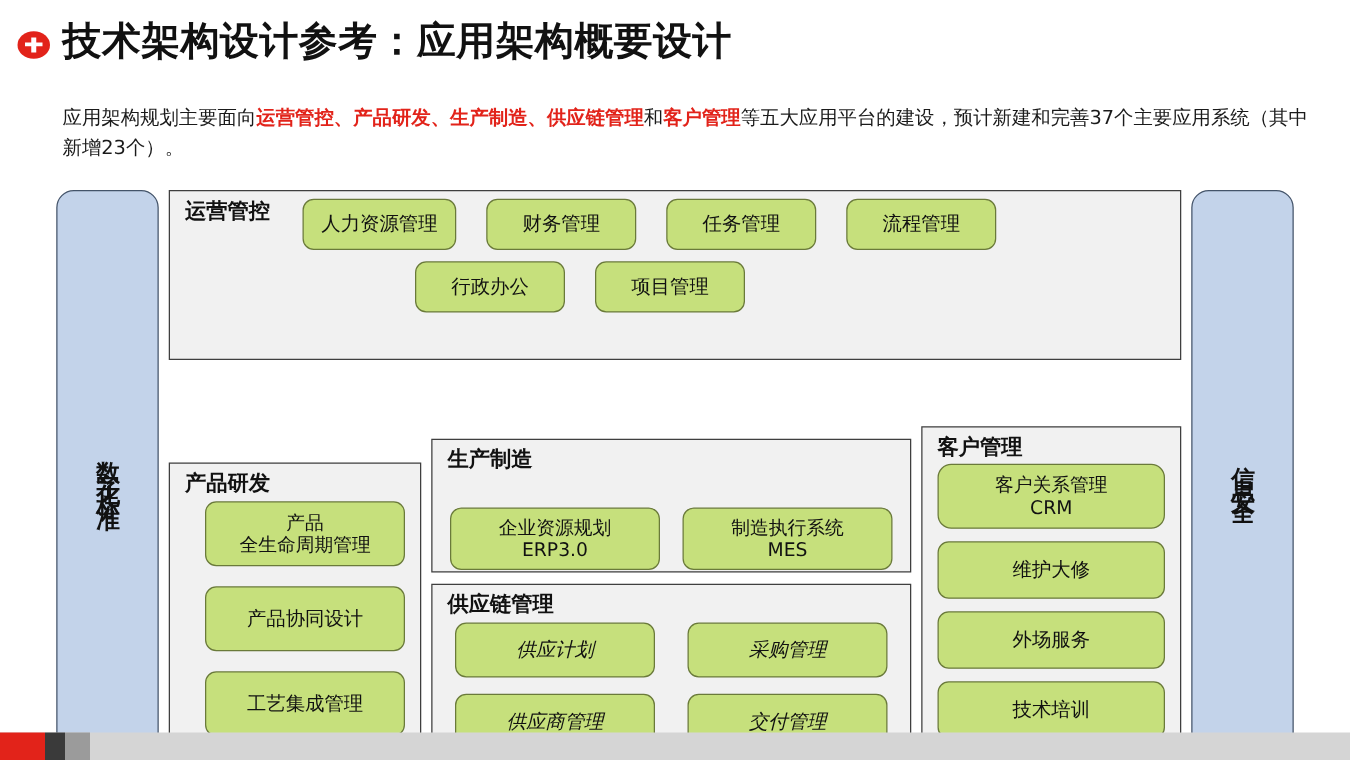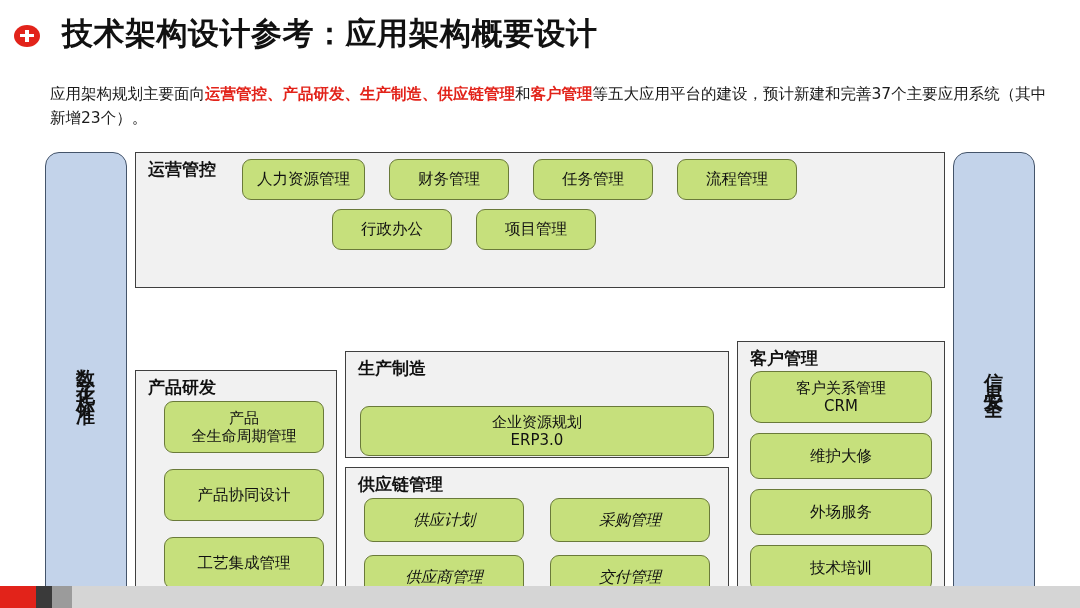--- a/index.html
+++ b/index.html
@@ -7,21 +7,21 @@
     width:1080px;height:608px;
     background:#ffffff;
     font-family:"DejaVu Sans","Liberation Sans",sans-serif;
     position:relative;
     overflow:hidden;
   }
 
   
   #title-row{
     position:absolute;left:14px;top:18px;
-    display:flex;align-items:center;gap:22px;
+    display:flex;align-items:center;gap:10px;
   }
   #title-icon{
     width:26px;height:22px;border-radius:50%;
     background:#e2231a;position:relative;flex:0 0 auto;
     margin-top:4px;
   }
   #title-icon:before,#title-icon:after{
     content:"";position:absolute;background:#fff;
   }
   #title-icon:before{left:50%;top:5px;width:3.5px;height:12px;margin-left:-1.75px;}
@@ -165,20 +165,21 @@
           <div class="chip">产品协同设计</div>
           <div class="chip">工艺集成管理</div>
         </div>
       </div>
 
       <div id="col-mid">
         <div class="panel" id="panel-mfg">
           <div class="panel-title">生产制造</div>
           <div id="mfg-list">
             <div class="chip tall">企业资源规划<br>ERP3.0</div>
+            <div class="chip tall">制造执行系统<br>MES</div>
           </div>
         </div>
         <div class="panel" id="panel-scm">
           <div class="panel-title">供应链管理</div>
           <div id="scm-grid">
             <div class="chip">供应计划</div>
             <div class="chip">采购管理</div>
             <div class="chip">供应商管理</div>
             <div class="chip">交付管理</div>
           </div>

